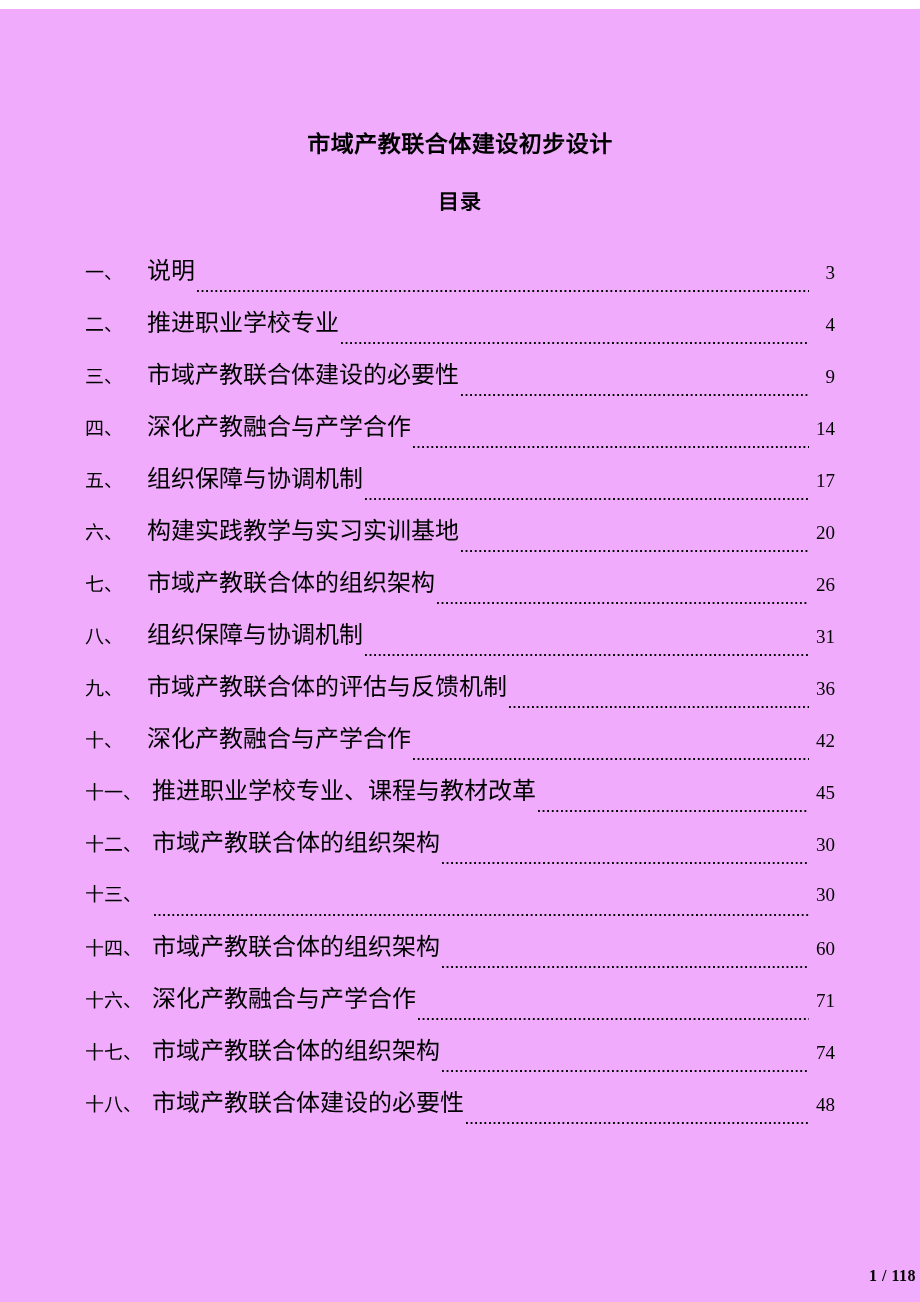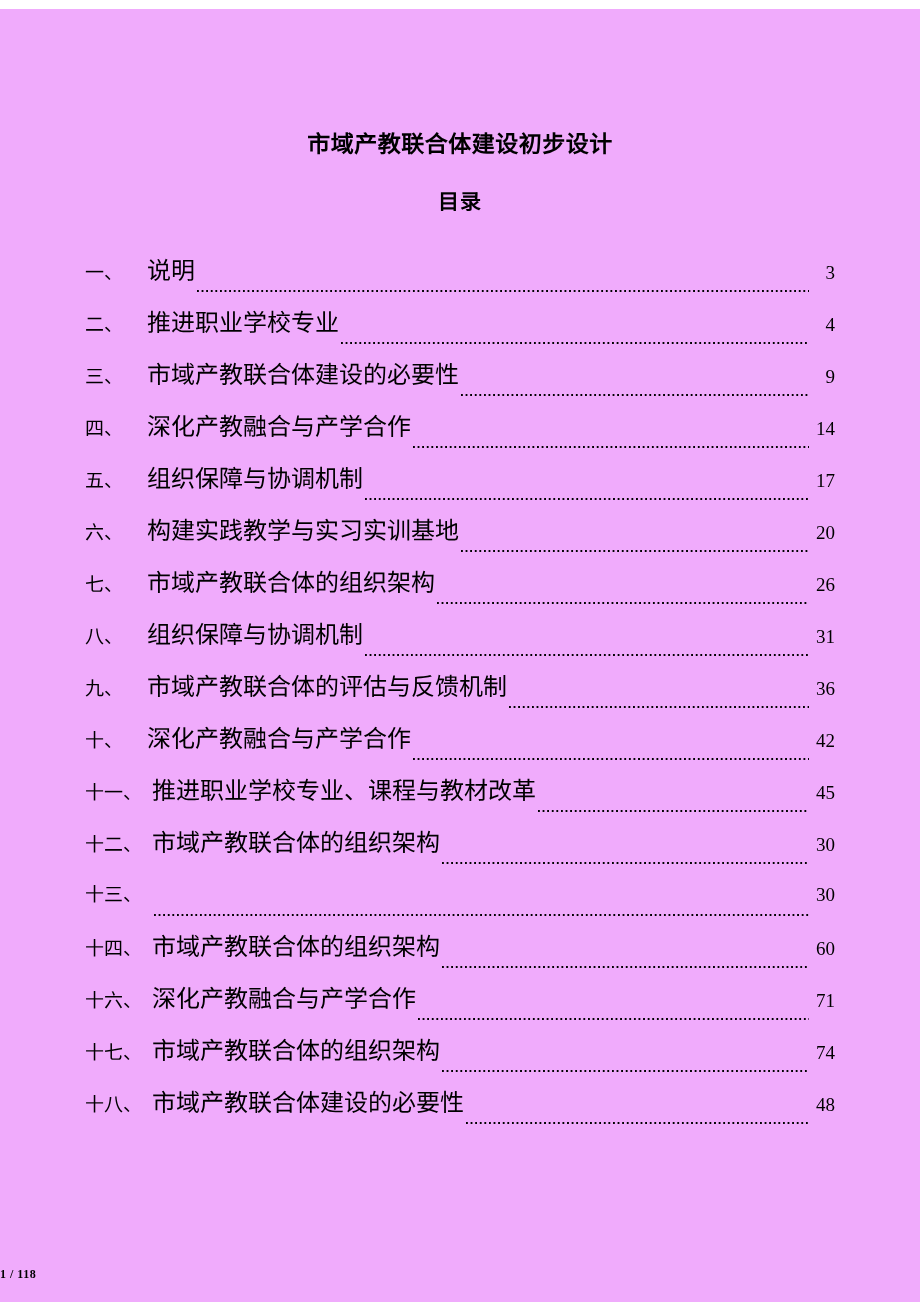--- a/index.html
+++ b/index.html
@@ -115,25 +115,25 @@
     font-weight: normal;
     text-align: right;
     min-width: 24px;
     padding-left: 1px;
   }
 
   
   .page-footer {
     position: absolute;
     left: 0;
-    right: 16px;
+    right: 4px;
     top: 1258px;
-    text-align: left;
+    text-align: right;
     font-family: "Liberation Serif", "DejaVu Serif", serif;
-    font-size: 12px;
+    font-size: 16px;
     font-weight: bold;
     letter-spacing: 0.5px;
     color: #000;
     white-space: nowrap;
   }
 </style>
 </head>
 <body>
 
 <div class="page">

